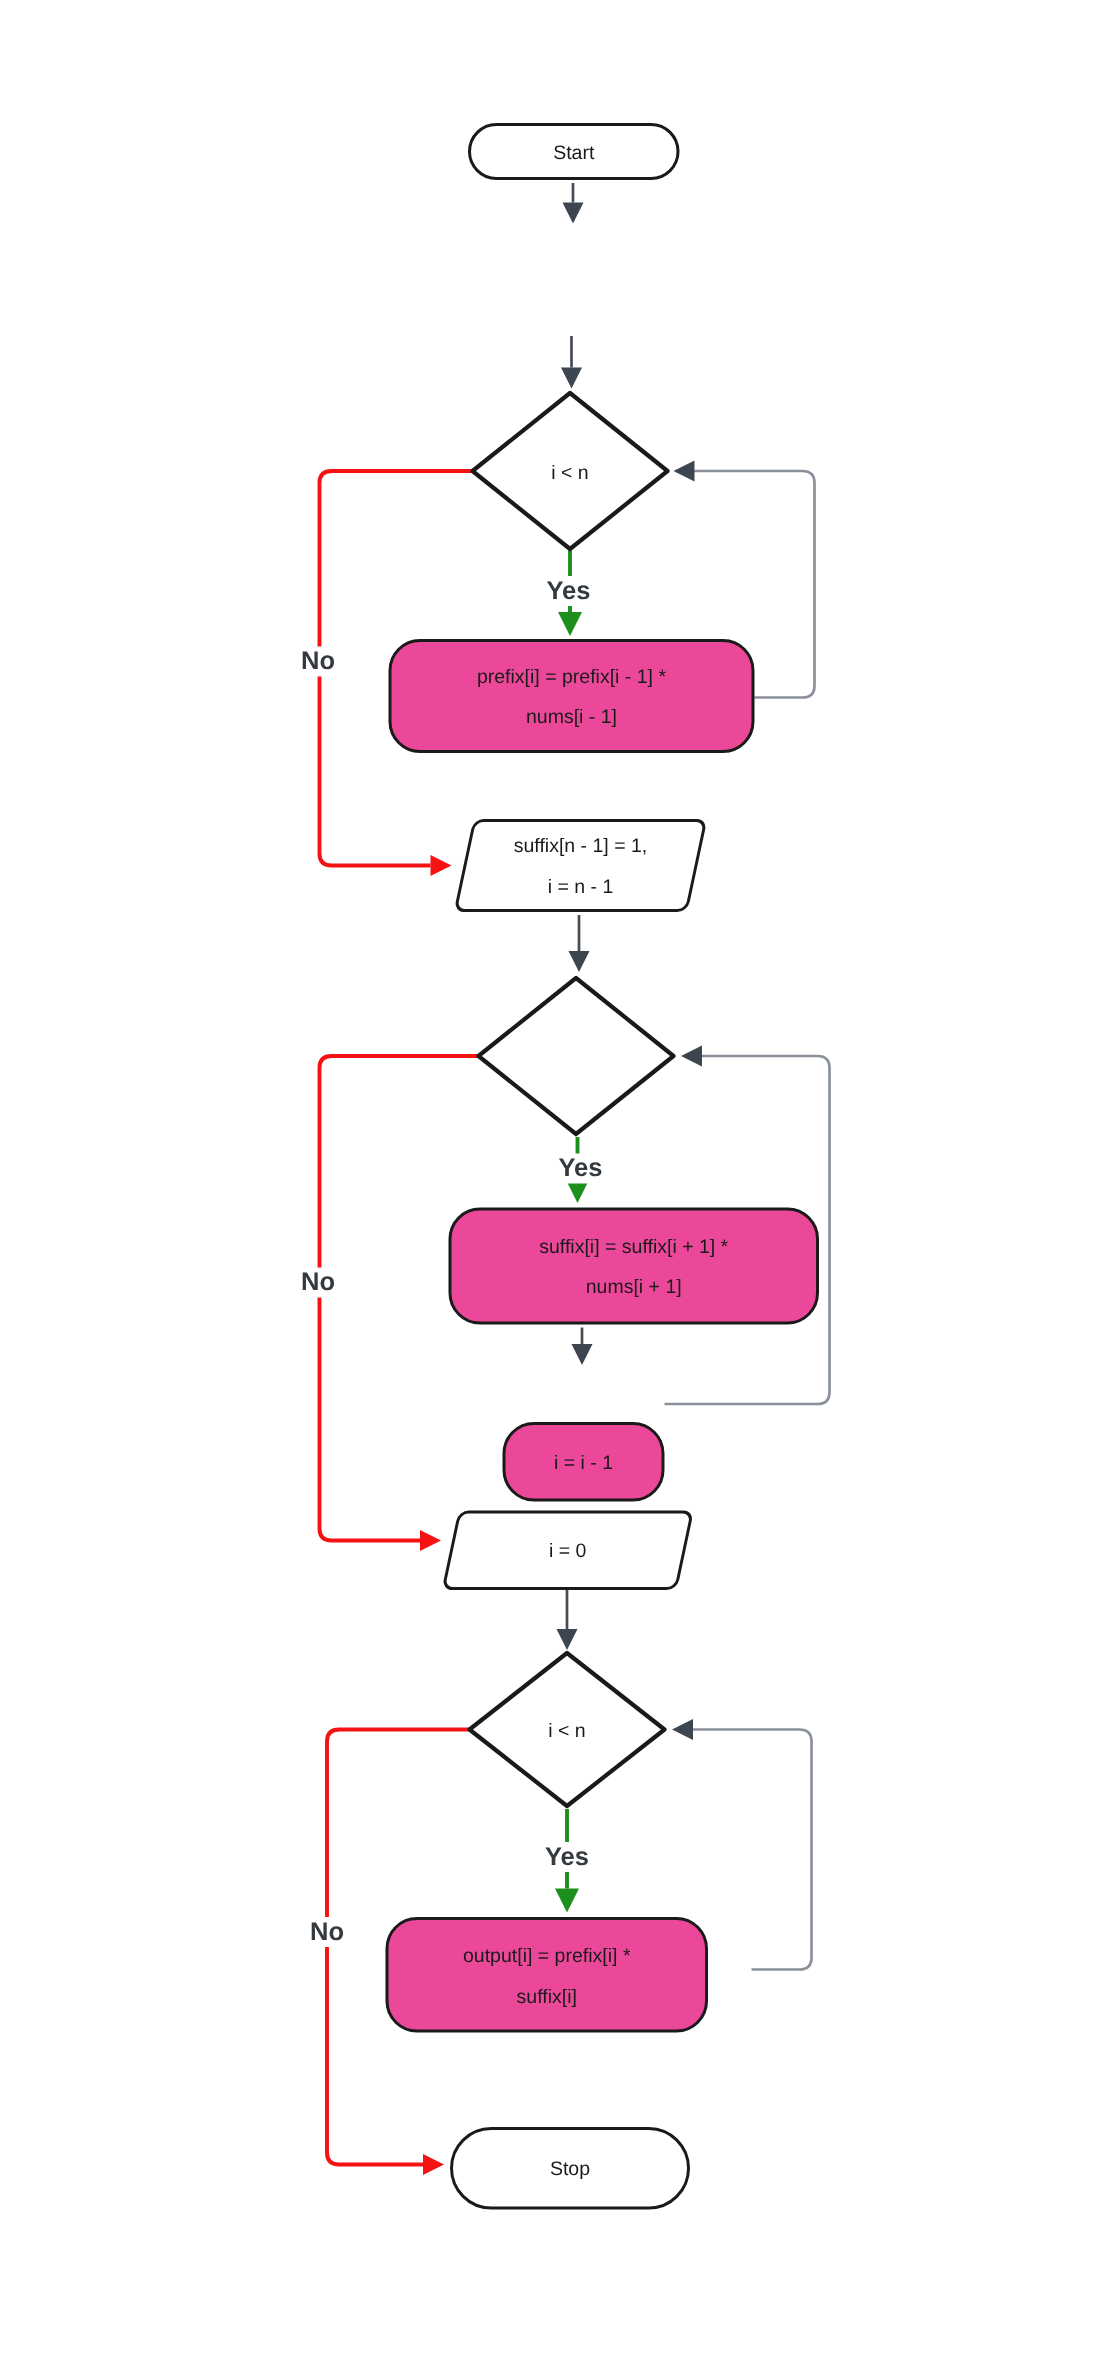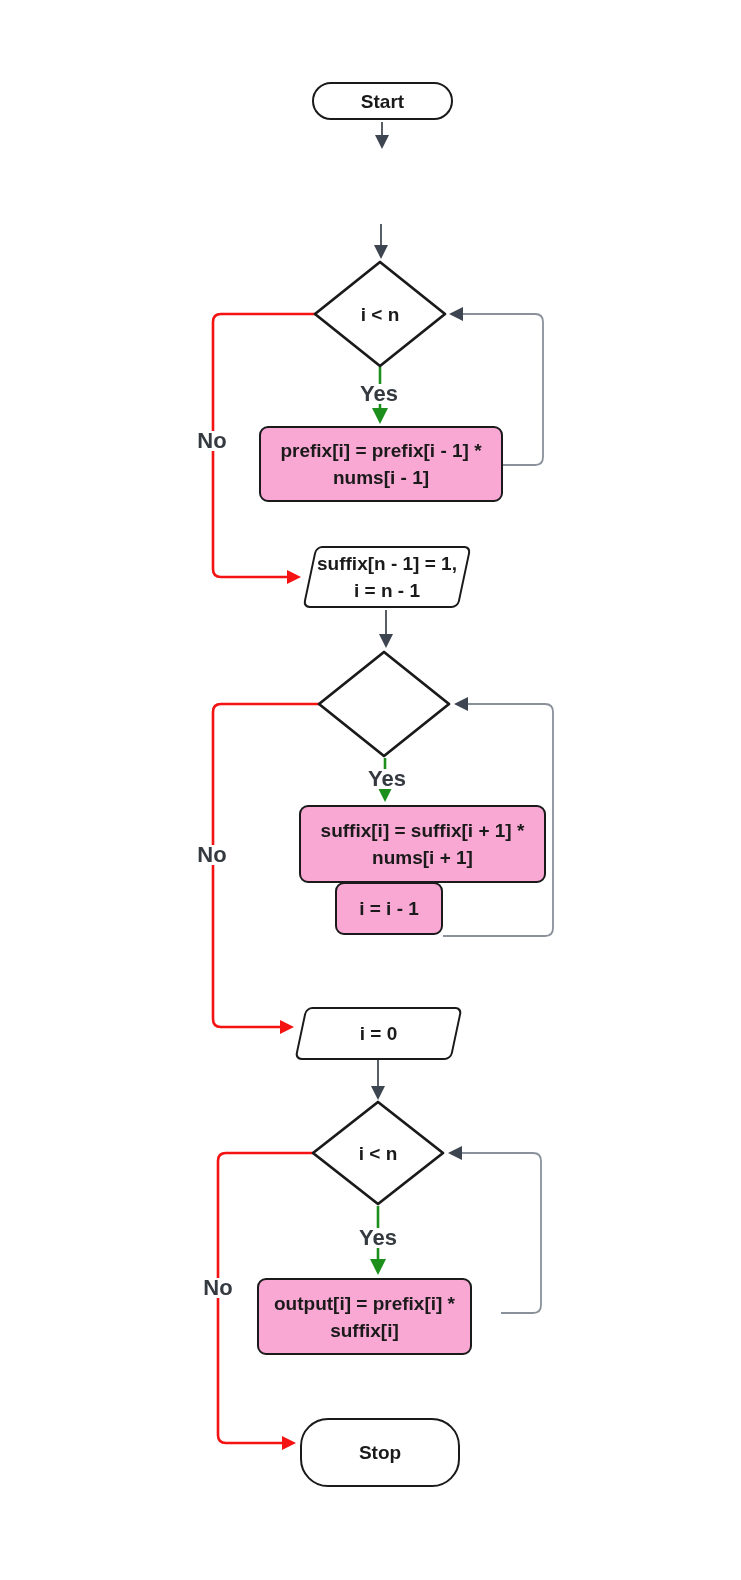--- a/index.html
+++ b/index.html
@@ -9,40 +9,39 @@
     background:#ffffff;
     font-family:"Liberation Sans", sans-serif;
     color:#1a1a1a;
     overflow:hidden;
   }
   svg.edges{position:absolute;left:0;top:0;width:741px;height:1580px;}
   .node{position:absolute;box-sizing:border-box;}
   .node-text{
     position:absolute;inset:0;
     display:flex;flex-direction:column;align-items:center;justify-content:center;
-    font-size:19px;line-height:27px;text-align:center;white-space:nowrap;
+    font-size:13px;line-height:27px;text-align:center;white-space:nowrap;
     color:#1a1a1a;
-    font-weight:bold;
   }
   .stadium{
     border:2.5px solid #1a1a1a;border-radius:28px;background:#fff;
   }
   .rect{
-    border:2.5px solid #1a1a1a;border-radius:9px;background:#f9a8d4;
+    border:2.5px solid #1a1a1a;border-radius:21px;background:#ec4899;
   }
   .para-shape{
     position:absolute;top:0;bottom:0;
     border:2.5px solid #1a1a1a;border-radius:7px;background:#fff;
     transform:skewX(-12deg);
   }
   .diamond-box{position:absolute;}
   .edge-label{
     position:absolute;transform:translate(-50%,-50%);
     background:#ffffff;padding:0 3px;
-    font-size:22px;font-weight:700;color:#343a40;line-height:20px;
+    font-size:17px;font-weight:700;color:#343a40;line-height:20px;
   }
   .e-dark{stroke:#454d56;stroke-width:1.8;fill:none;}
   .e-gray{stroke:#8a919b;stroke-width:1.8;fill:none;}
   .e-green{stroke:#1d8f1d;stroke-width:2.6;fill:none;}
   .e-red{stroke:#f51212;stroke-width:2.6;fill:none;}
   .h-slate{fill:#3d4550;stroke:none;}
   .h-green{fill:#1d8f1d;stroke:none;}
   .h-red{fill:#f51212;stroke:none;}
   .diamond-poly{fill:#ffffff;stroke:#1a1a1a;stroke-width:2.8;stroke-linejoin:round;}
 </style>
@@ -115,41 +114,41 @@
   </div>
 
 
   <div class="node rect" style="left:266px;top:805px;width:247px;height:78px;margin-left:33px;">
     <div class="node-text">
       <span>suffix[i] = suffix[i + 1] *</span>
       <span>nums[i + 1]</span>
     </div>
   </div>
 
-  <div class="node rect" style="left:335px;top:882px;width:108px;height:53px;">
+  <div class="node rect" style="left:335px;top:948px;width:108px;height:53px;">
     <div class="node-text">i = i - 1</div>
   </div>
 
   <div class="node" style="left:295px;top:1007px;width:167px;height:53px;">
     <div class="para-shape" style="left:5px;right:5px;"></div>
     <div class="node-text">i = 0</div>
   </div>
 
   <div class="node diamond-box" style="left:313px;top:1102px;width:130px;height:102px;">
     <div class="node-text">i &lt; n</div>
   </div>
 
   <div class="node rect" style="left:257px;top:1278px;width:215px;height:77px;">
     <div class="node-text">
       <span>output[i] = prefix[i] *</span>
       <span>suffix[i]</span>
     </div>
   </div>
 
-  <div class="node stadium" style="left:300px;top:1418px;width:160px;height:69px;">
+  <div class="node stadium" style="left:300px;top:1418px;width:160px;height:55px;">
     <div class="node-text">Stop</div>
   </div>
 
   <div class="edge-label" style="left:379px;top:394px;">Yes</div>
   <div class="edge-label" style="left:212px;top:441px;">No</div>
   <div class="edge-label" style="left:387px;top:779px;">Yes</div>
   <div class="edge-label" style="left:212px;top:855px;">No</div>
   <div class="edge-label" style="left:378px;top:1238px;">Yes</div>
   <div class="edge-label" style="left:218px;top:1288px;">No</div>
 

